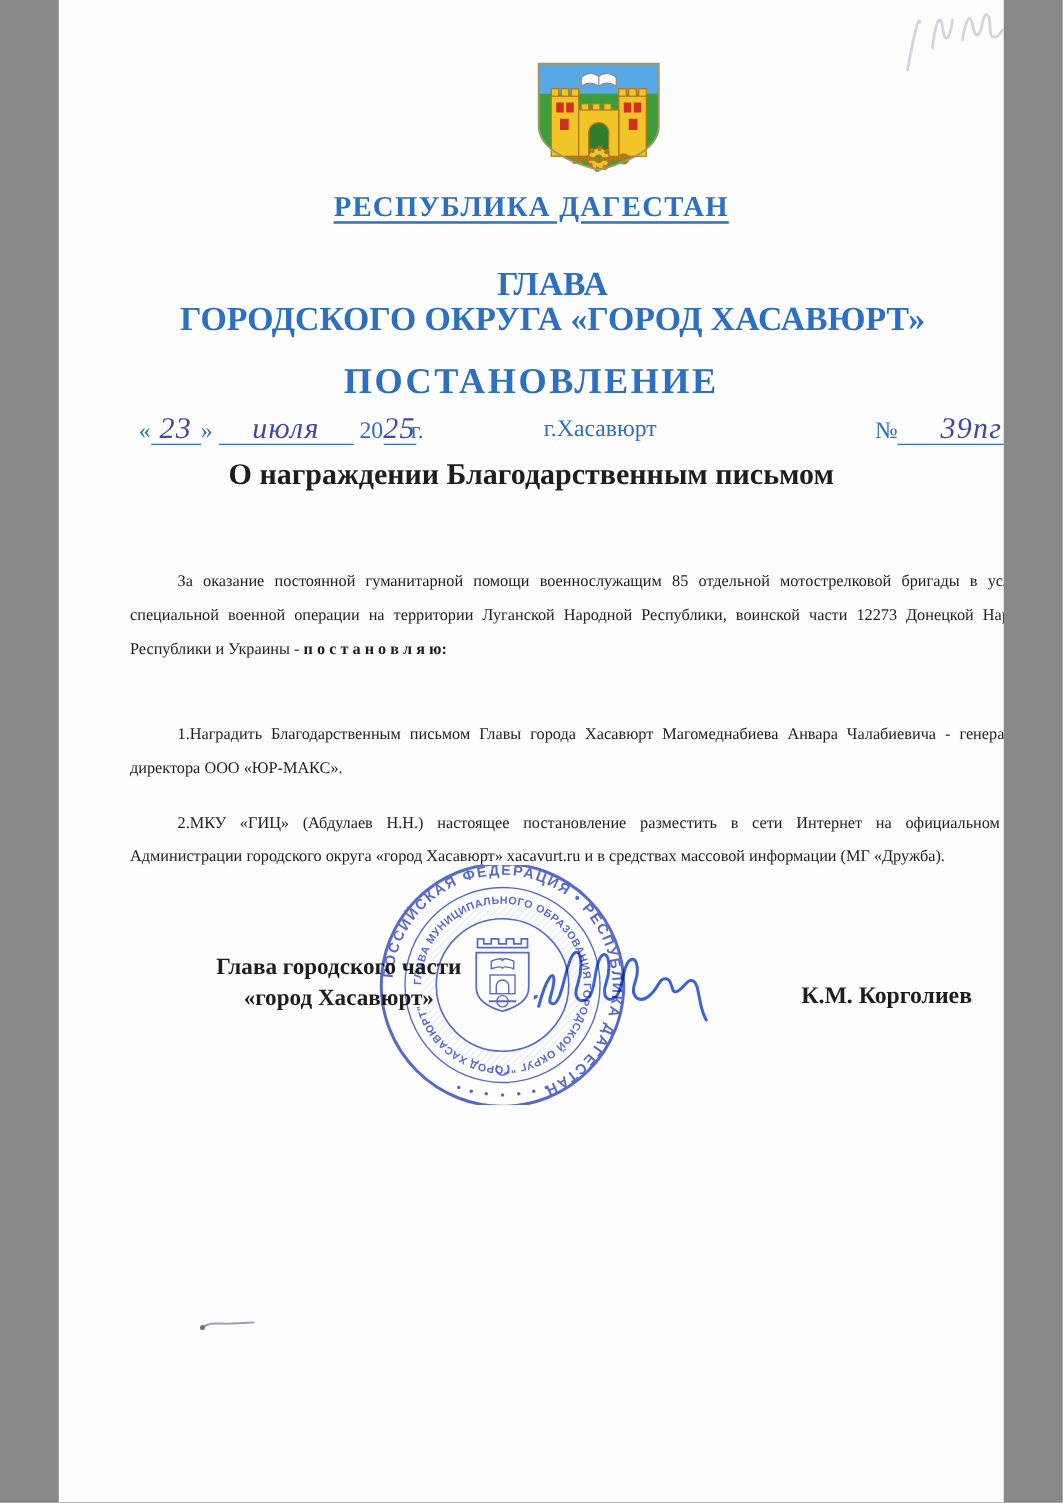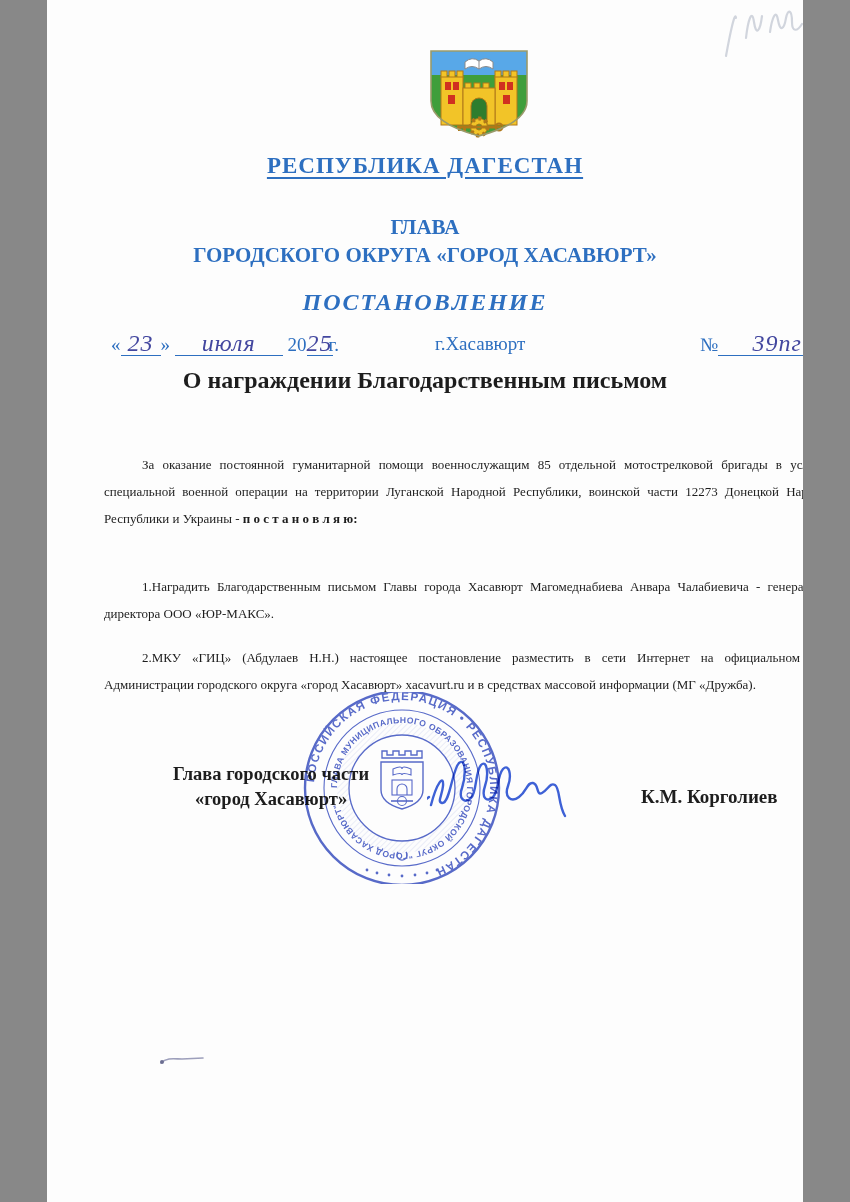--- a/index.html
+++ b/index.html
@@ -12,22 +12,22 @@
     font-family:"Liberation Serif", serif;
     color:#1d1d1d;
   }
   .abs{position:absolute;}
   .blue{color:#2d6fc0;}
   .center{text-align:center;width:100%;}
   .heading-republic{
     top:153px;font-size:23px;font-weight:bold;letter-spacing:1px;
     text-decoration:underline;text-underline-offset:4px;text-decoration-thickness:2px;
   }
-  .heading-authority{top:213px;font-size:21px;font-weight:bold;line-height:28px;}
-  .heading-doctype{top:289px;font-size:24px;font-weight:bold;letter-spacing:2px;font-style:italic;}
+  .heading-authority{top:213px;font-size:27px;font-weight:bold;line-height:28px;padding-left:17px;}
+  .heading-doctype{top:289px;font-size:29px;font-weight:bold;letter-spacing:2px;}
   .dateline{top:331px;left:0;width:850px;height:34px;font-size:19px;}
   .date-left{position:absolute;left:64px;top:0;white-space:nowrap;}
   .date-city{position:absolute;left:388px;top:2px;}
   .date-num{position:absolute;left:653px;top:0;white-space:nowrap;}
   .blank{
     display:inline-block;border-bottom:1.5px solid #2d6fc0;
     text-align:center;vertical-align:baseline;line-height:1;
   }
   .w38{min-width:40px;} .w105{min-width:108px;} .w20{min-width:22px;margin-right:-4px;} .w115{min-width:118px;}
   .hw{

